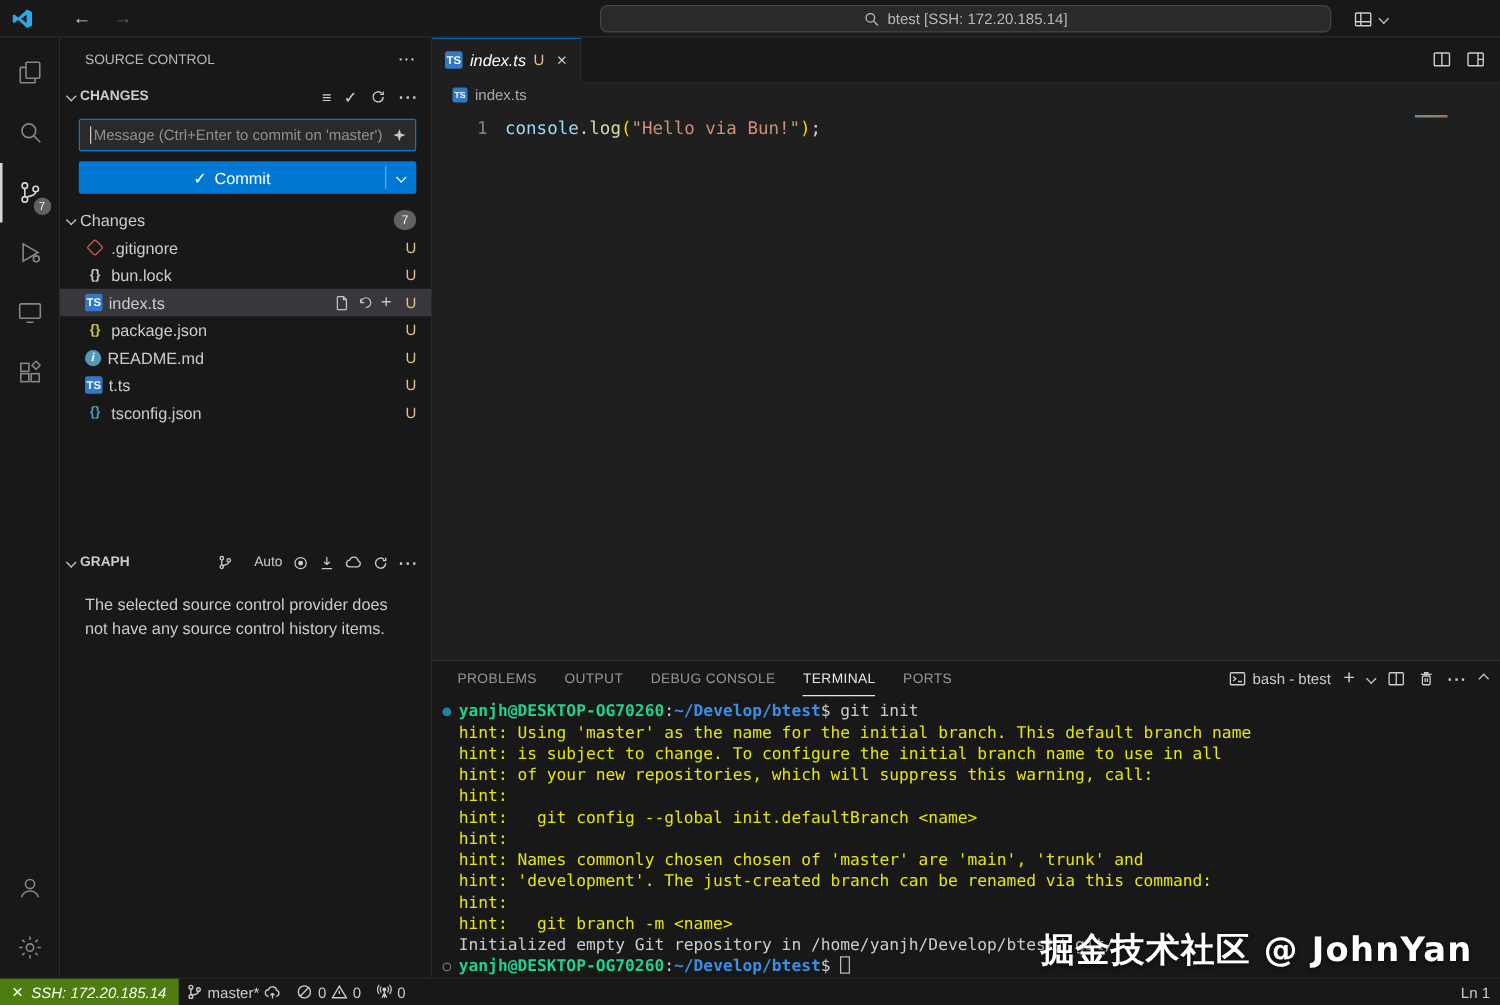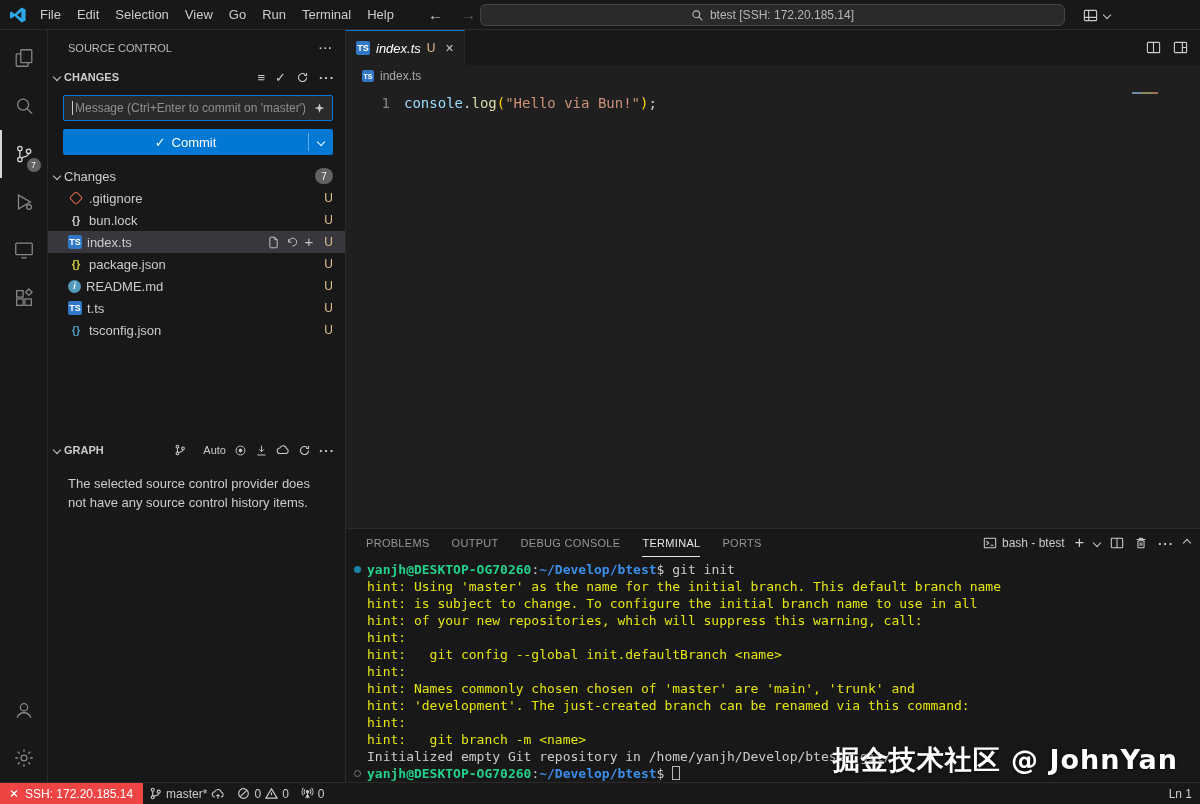--- a/index.html
+++ b/index.html
@@ -156,42 +156,32 @@
     border:1px solid #b8b8b8; vertical-align:-2px; }
 
   .watermark { position:absolute; right:22px; bottom:26px; font-size:27px;
     font-weight:bold; color:#ffffff; letter-spacing:1px;
     font-family:"DejaVu Sans", sans-serif; text-shadow:0 1px 4px rgba(0,0,0,.6); }
 
   
   .statusbar { height:22px; background:#181818; border-top:1px solid #2b2b2b;
     display:flex; align-items:stretch; font-size:12px; color:#cccccc; }
   .sb-item { display:flex; align-items:center; gap:4px; padding:0 6px; }
-  .remote { background:#ef4444; color:#ffffff; padding:0 10px 0 8px; gap:5px; }
+  .remote { background:#4d7c0f; color:#ffffff; padding:0 10px 0 8px; gap:5px;font-style:italic; }
   .sb-right { margin-left:auto; padding-right:8px; }
 </style>
 </head>
 <body>
 
 <div class="titlebar">
   <span class="logo">
     <svg width="16" height="16" viewBox="0 0 16 16">
         <path fill="#2da8e8" d="M11.6.6 4.6 7 1.4 4.6 0 5.3v5.4l1.4.7L4.6 9l7 6.4 4-1.9V2.5zM11.3 4.7v6.6L7 8z"></path>
       </svg>
   </span>
-  <span style="display:flex;">
-      <span class="menu-item">File</span>
-      <span class="menu-item">Edit</span>
-      <span class="menu-item">Selection</span>
-      <span class="menu-item">View</span>
-      <span class="menu-item">Go</span>
-      <span class="menu-item">Run</span>
-      <span class="menu-item">Terminal</span>
-      <span class="menu-item">Help</span>
-    </span>
   <span class="nav-arrows">
     <span class="nav-back">←</span>
     <span class="nav-fwd">→</span>
   </span>
   <div class="command-center">
     <span>
       <svg width="13" height="13" viewBox="0 0 16 16" fill="none" stroke="#b8b8b8" stroke-width="1.3">
           <circle cx="6.5" cy="6.5" r="4.2"></circle>
           <path d="M9.8 9.8 14 14"></path>
         </svg>

